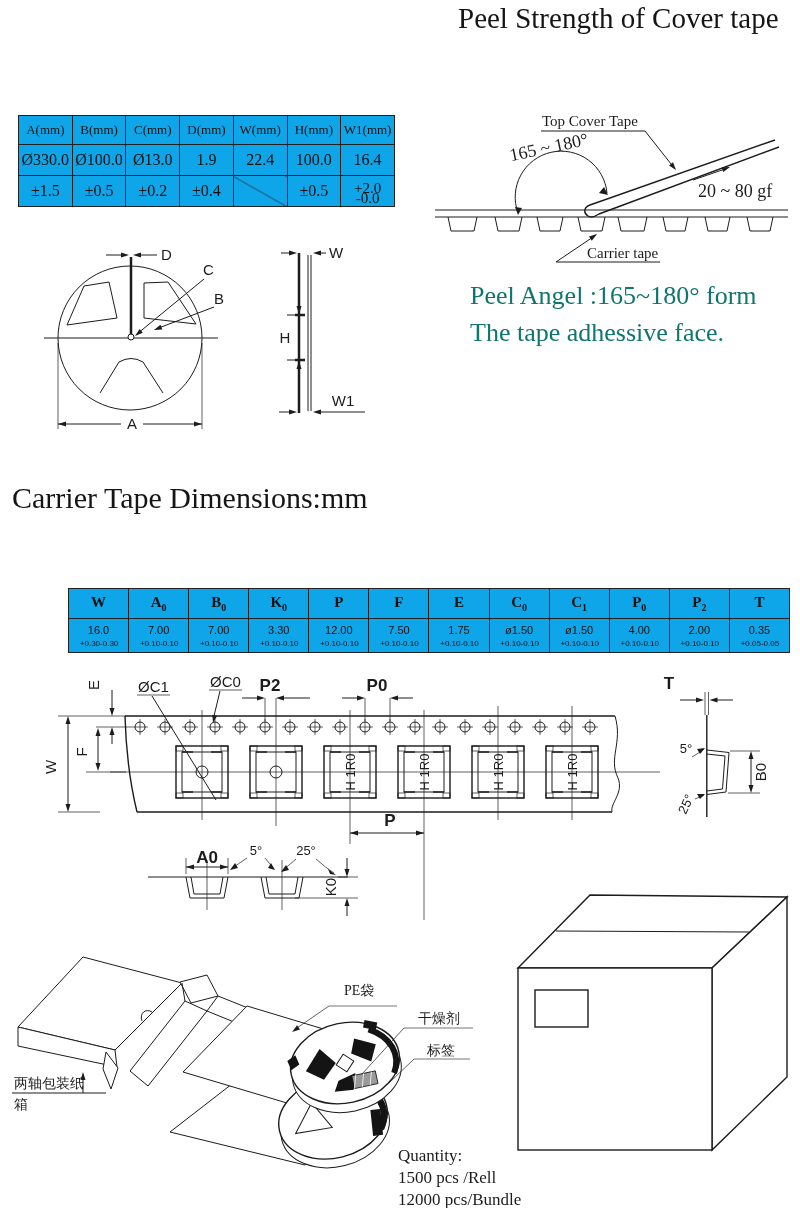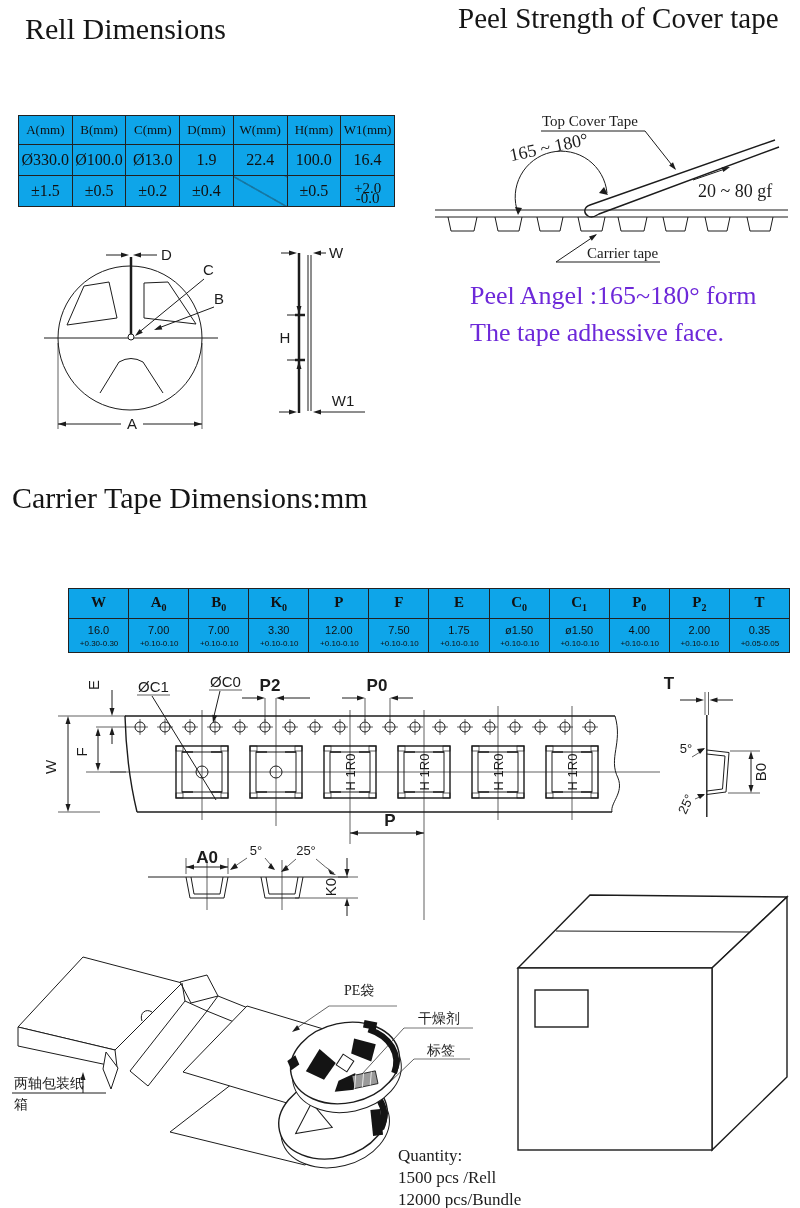--- a/index.html
+++ b/index.html
@@ -17,41 +17,40 @@
   .t1 .stack{display:inline-flex;flex-direction:column;font-size:15px;line-height:10px;}
   .t1 .diag{background:linear-gradient(to top right,transparent calc(50% - 0.6px),#222,transparent calc(50% + 0.6px));}
   .t2{width:722px;}
   .t2 th{font-size:15px;height:29px;font-family:"Liberation Serif",serif;font-weight:bold;}
   .t2 th sub{font-size:10px;}
   .t2 td{font-size:11px;height:33px;font-family:"Liberation Sans",sans-serif;}
   .t2 .tolcol{display:inline-flex;flex-direction:row;font-size:8px;line-height:9px;
               text-align:left;vertical-align:middle;margin-left:1px;}
   .t2 .v{vertical-align:middle;}
   
-  .notes{font-size:26px;line-height:37px;font-family:"Liberation Serif",serif;color:#6d28d9;white-space:nowrap;}
+  .notes{font-size:26px;line-height:37px;font-family:"Liberation Serif",serif;color:#0f766e;white-space:nowrap;}
   
   svg{position:absolute;overflow:visible;}
   .ln{stroke:#1c1c1c;stroke-width:1;fill:none;}
   .ln2{stroke:#1c1c1c;stroke-width:1.4;fill:none;}
   .thin{stroke:#1c1c1c;stroke-width:0.7;fill:none;}
   .thick{stroke:#1c1c1c;stroke-width:2.5;fill:none;}
   .ah{fill:#1c1c1c;stroke:none;}
   .lbl{font-family:"Liberation Sans",sans-serif;font-size:15px;fill:#1c1c1c;}
   .lbl-lg{font-family:"Liberation Sans",sans-serif;font-size:17px;font-weight:bold;fill:#1c1c1c;}
   .lbl-sm{font-family:"Liberation Sans",sans-serif;font-size:13px;fill:#1c1c1c;}
   .slab{font-family:"Liberation Serif",serif;fill:#1c1c1c;}
   .wht{fill:#fff;stroke:#1c1c1c;}
   .blk{fill:#141414;stroke:none;}
 </style>
 </head>
 <body>
 
 <div class="page">
 
-  <div class="abs title" style="left:25px;top:12px;font-size:30px;">Rell Dimensions</div>
   <div class="abs title" style="left:12px;top:481px;font-size:30px;">Carrier Tape Dimensions:mm</div>
   <div class="abs title" style="left:458px;top:2px;font-size:29px;">Peel Strength of Cover tape</div>
 
   <table class="t1 abs" style="left:18px;top:115px;">
     <tbody>
         <tr>
       <th>A(mm)</th>
       <th>B(mm)</th>
       <th>C(mm)</th>
       <th>D(mm)</th>

